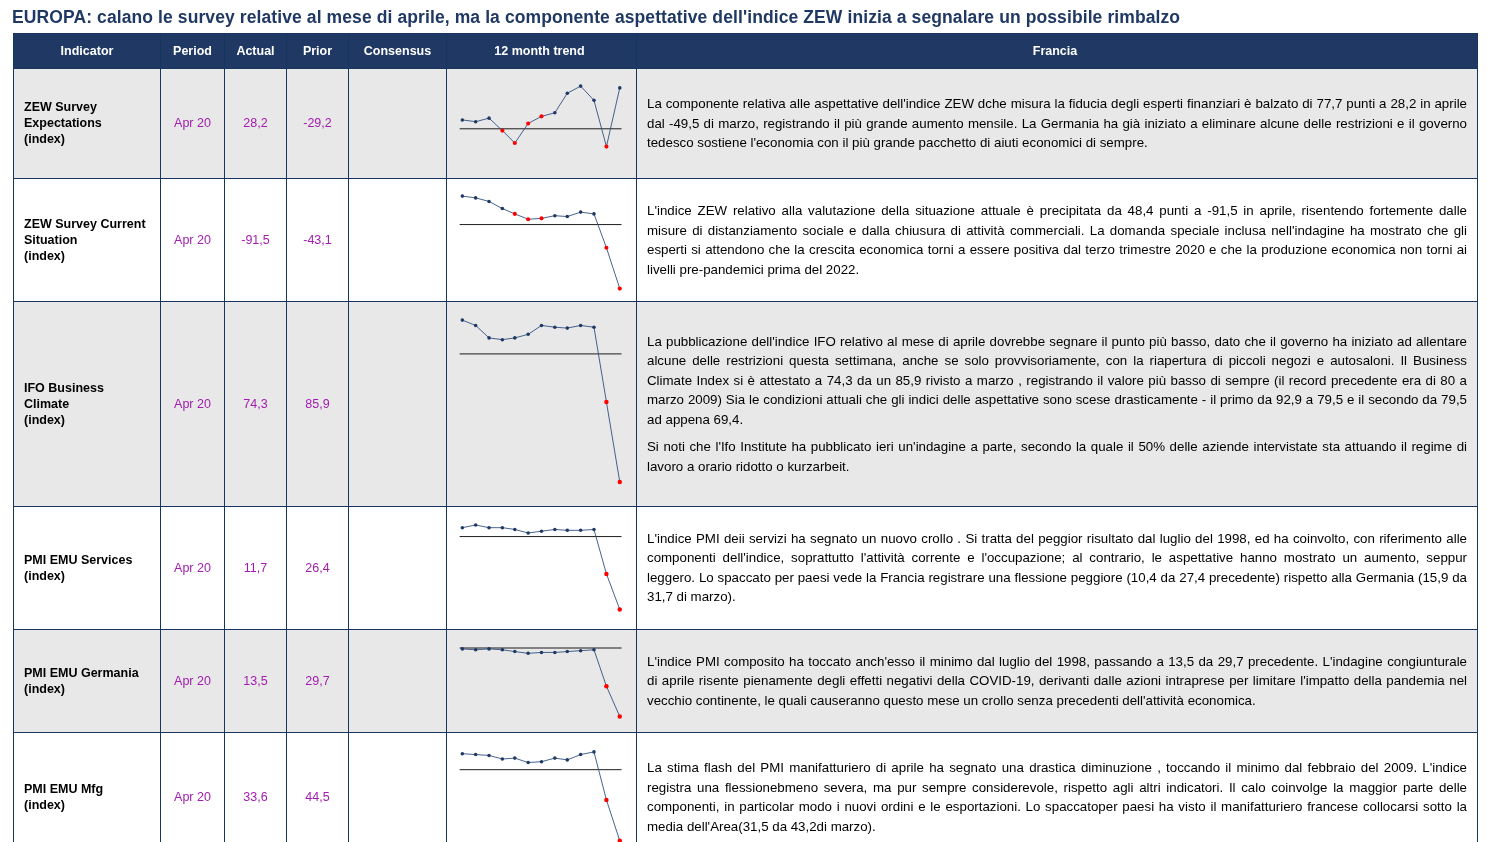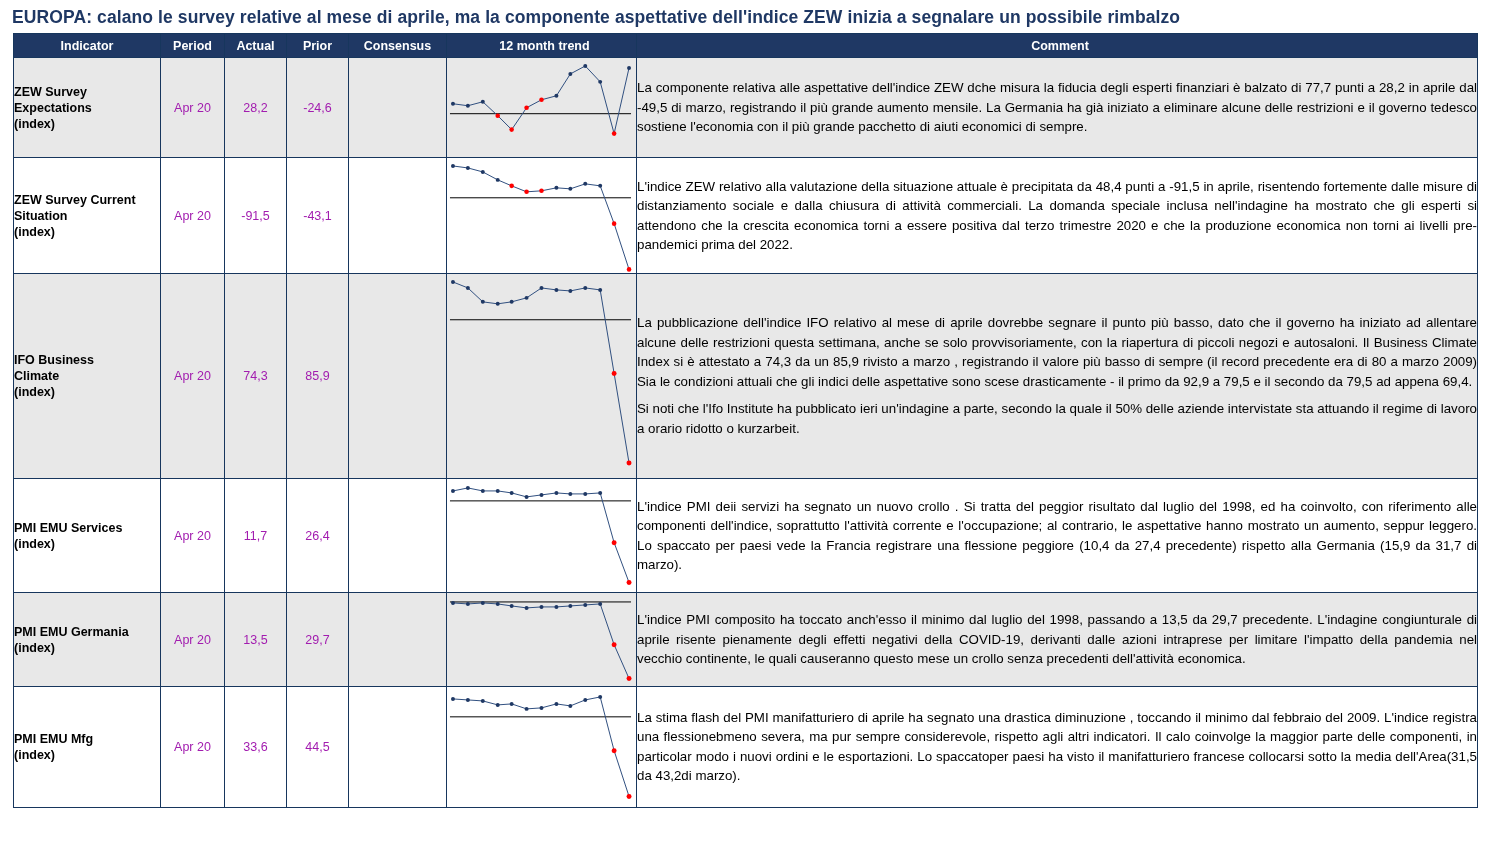--- a/index.html
+++ b/index.html
@@ -27,21 +27,21 @@
   table.main {
     border-collapse: collapse;
     table-layout: fixed;
     width: 1464px;
     margin-left: 13px;
     border: 1px solid #17365d;
   }
   table.main th, table.main td {
     border: 1px solid #17365d;
     vertical-align: middle;
-    padding: 0;
+    padding: 10px;
   }
   thead th {
     background: #1f3864;
     color: #ffffff;
     font-size: 12.5px;
     font-weight: bold;
     height: 24px;
     text-align: center;
     padding: 2px 4px;
   }
@@ -99,34 +99,34 @@
       <col style="width:841px">
     </colgroup>
     <thead>
       <tr>
         <th>Indicator</th>
         <th>Period</th>
         <th>Actual</th>
         <th>Prior</th>
         <th>Consensus</th>
         <th class="left-head">12 month trend</th>
-        <th class="left-head">Comment</th>
+        <th class="left-head">Francia</th>
       </tr>
     </thead>
     <tbody>
 
       <tr class="shade" style="height:100px">
         <td class="indicator">
           <div>ZEW Survey</div>
           <div>Expectations</div>
           <div>(index)</div>
         </td>
         <td class="cellnum">Apr 20</td>
         <td class="cellnum">28,2</td>
-        <td class="cellnum">-24,6</td>
+        <td class="cellnum">-29,2</td>
         <td class="cellnum consensus"></td>
         <td class="trend">
           <svg class="spark" viewBox="0 0 190 100" preserveAspectRatio="none">
             <line x1="3" y1="56" x2="185" y2="56" stroke="#000" stroke-width="1"></line>
             <polyline points="6,46 21,48 36,44 51,58 65,72 80,50 95,42 110,38 124,16 139,8 154,24 168,76 183,10" fill="none" stroke="#2f4f7f" stroke-width="1"></polyline>
             <g fill="#1f3864">
               <circle cx="6" cy="46" r="2"></circle>
                 <circle cx="21" cy="48" r="2"></circle>
                 <circle cx="36" cy="44" r="2"></circle>
               <circle cx="110" cy="38" r="2"></circle>

